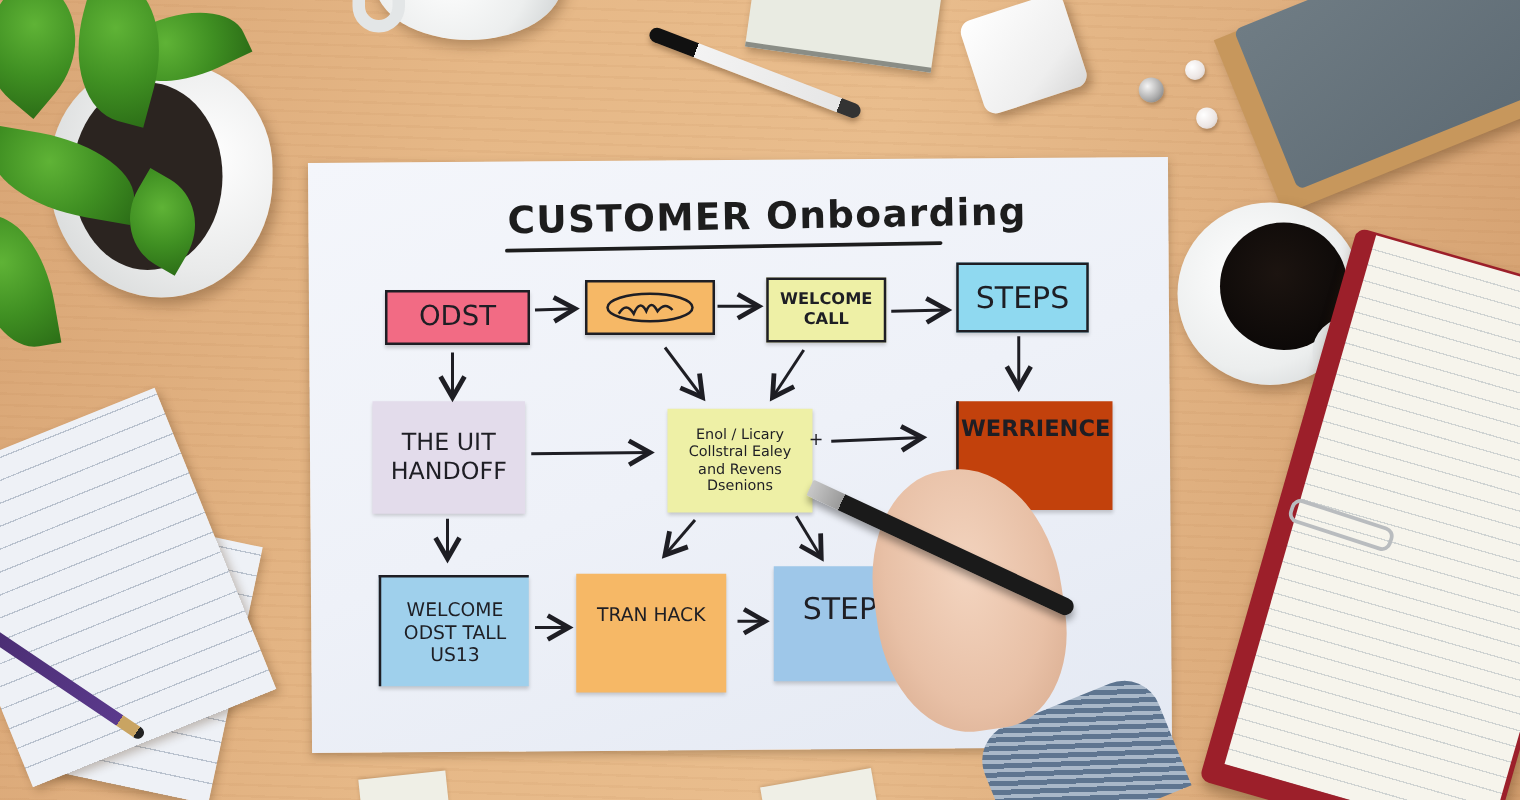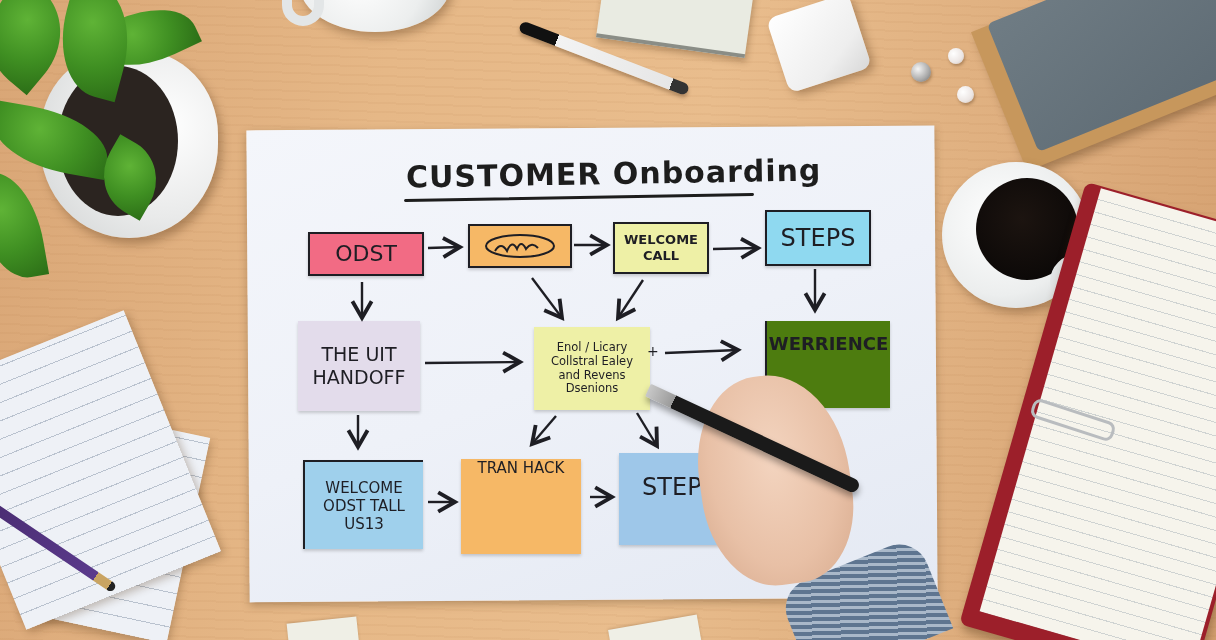--- a/index.html
+++ b/index.html
@@ -122,26 +122,26 @@
 <div class="note boxed" style="left:613px; top:222px; width:92px; height:48px; background:#eef0a6; font-size:13px;"><span>WELCOME
 CALL</span></div>
 <div class="note boxed" style="left:765px; top:210px; width:102px; height:52px; background:#8fd9f0; font-size:24px; font-weight:normal;"><span>STEPS</span></div>
 
 <div class="note" style="left:298px; top:321px; width:122px; height:90px; background:#e3dceb; font-size:19px; font-weight:normal;"><span>THE UIT
 HANDOFF</span></div>
 <div class="note" style="left:534px; top:327px; width:116px; height:83px; background:#eef0a6; font-size:11.5px; font-weight:normal;"><span>Enol / Licary
 Collstral Ealey
 and Revens
 Dsenions</span></div>
-<div class="note" style="left:765px; top:321px; width:125px; height:87px; background:#4d7c0f; font-size:18px; align-items:flex-start; padding-top:12px; box-sizing:border-box; border-left:2.5px solid #1e1e24;"><span>WERRIENCE</span></div>
+<div class="note" style="left:765px; top:321px; width:125px; height:87px; background:#c2410c; font-size:18px; align-items:flex-start; padding-top:12px; box-sizing:border-box; border-left:2.5px solid #1e1e24;"><span>WERRIENCE</span></div>
 
 <div class="note" style="left:303px; top:460px; width:120px; height:89px; background:#9fd0ec; font-size:15px; font-weight:normal; border-left:2.5px solid #1e1e24; border-top:2.5px solid #1e1e24; box-sizing:border-box;"><span>WELCOME
 ODST TALL
 US13</span></div>
-<div class="note" style="left:461px; top:459px; width:120px; height:95px; background:#f6b866; font-size:15px; font-weight:normal; align-items:flex-start; box-sizing:border-box;"><span>TRAN HACK</span></div>
+<div class="note" style="left:461px; top:459px; width:120px; height:95px; background:#f6b866; font-size:15px; font-weight:normal; align-items:flex-start; padding-top:24px; box-sizing:border-box;"><span>TRAN HACK</span></div>
 <div class="note" style="left:619px; top:453px; width:121px; height:92px; background:#9ec7e9; font-size:24px; font-weight:normal; align-items:flex-start; padding-top:20px; box-sizing:border-box;"><span>STEPS</span></div>
 
 <svg class="arrow" style="left:0; top:0;" width="1216" height="640" viewBox="0 0 1216 640">
   <defs>
     <marker id="ah" markerWidth="10" markerHeight="10" refX="8" refY="5" orient="auto">
       <path d="M1 1 L8 5 L1 9" fill="none" stroke="#1e1e24" stroke-width="1.6"></path>
     </marker>
   </defs>
   <g stroke="#1e1e24" stroke-width="2.4" fill="none" marker-end="url(#ah)">
     <line x1="428" y1="248" x2="460" y2="247"></line>

